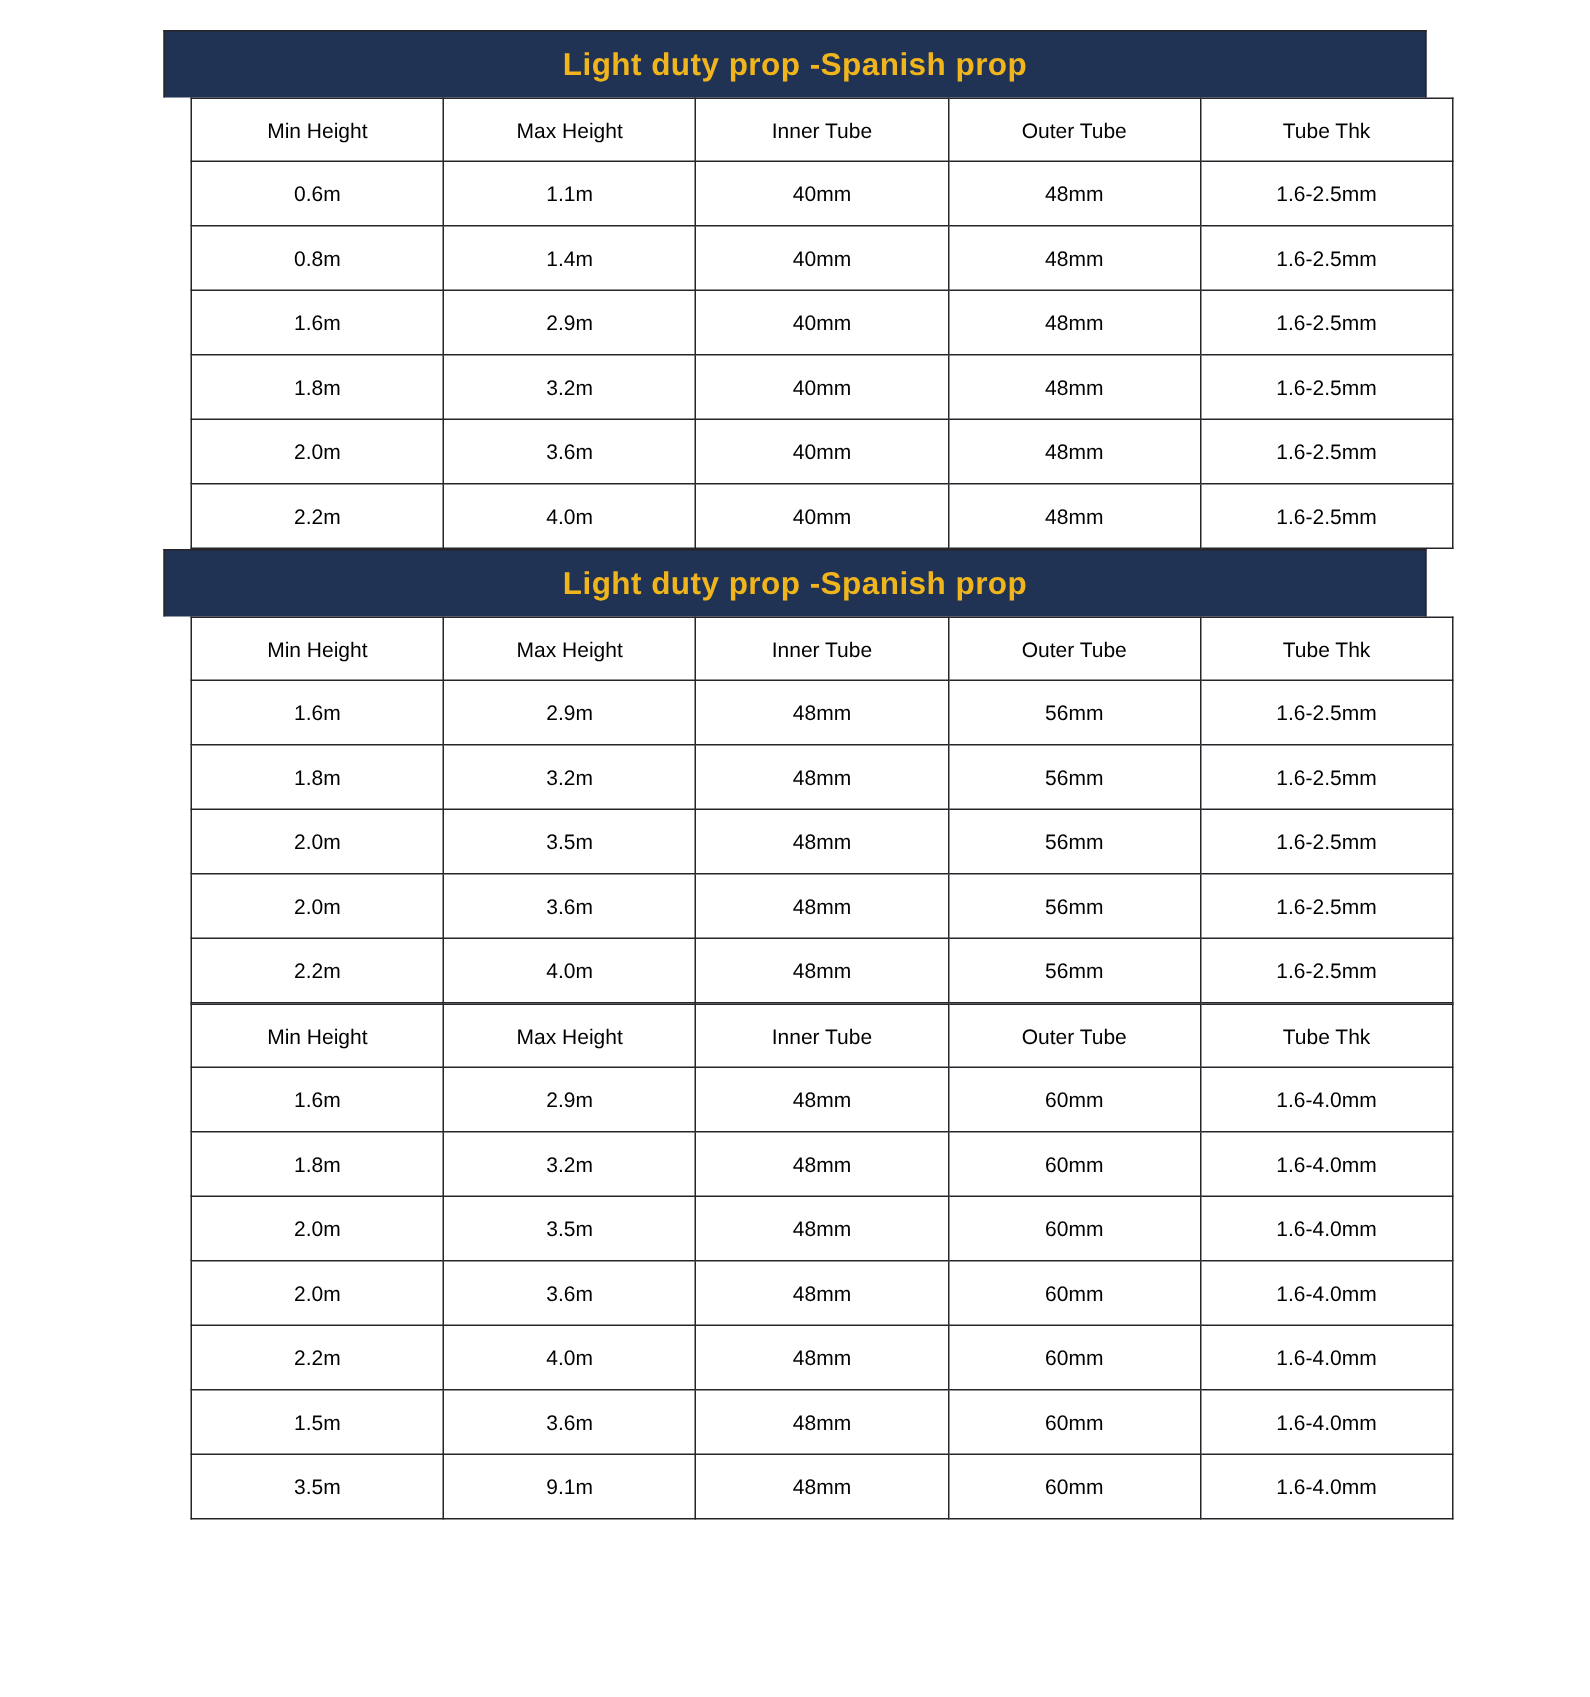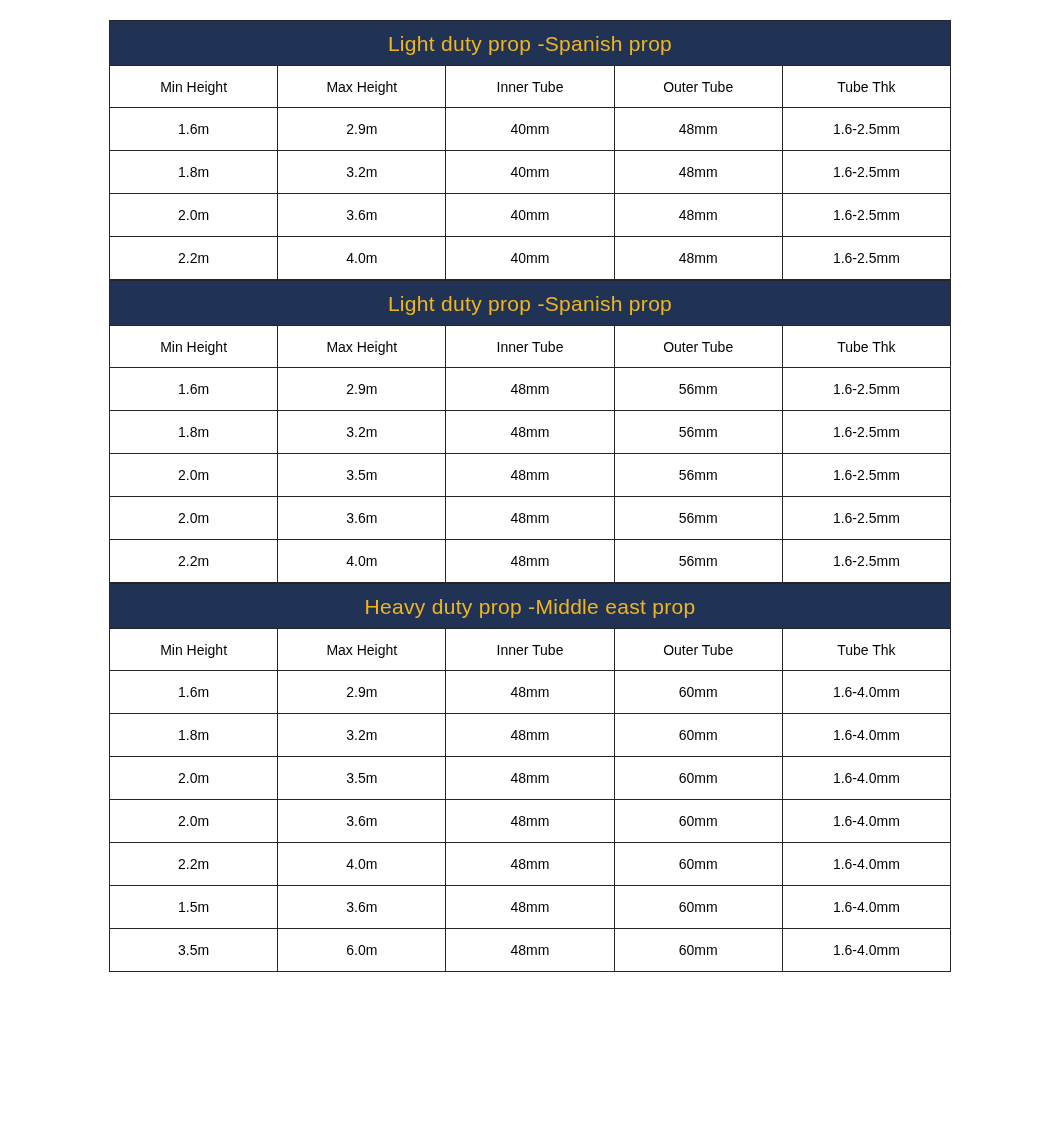--- a/index.html
+++ b/index.html
@@ -27,27 +27,28 @@
     height: 45px;
     line-height: 45px;
     text-align: center;
     border: 1px solid var(--border-color, #26262a);
     border-bottom: none;
     box-sizing: border-box;
   }
   .title-bar span {
     color: var(--header-text, #f0b51d);
     font-size: 21px;
-    font-weight: normal;
+    font-weight: bold;
     letter-spacing: 0.3px;
   }
   table.spec {
     width: 100%;
     border-collapse: collapse;
     table-layout: fixed;
+    margin-left: 18px;
   }
   table.spec th,
   table.spec td {
     border: 1px solid var(--border-color, #26262a);
     text-align: center;
     vertical-align: middle;
     height: 42px;
     font-size: 14px;
     color: var(--cell-text, #000000);
     font-weight: 400;
@@ -72,20 +73,34 @@
             <tr>
               <th>Min Height</th>
               <th>Max Height</th>
               <th>Inner Tube</th>
               <th>Outer Tube</th>
               <th>Tube Thk</th>
             </tr>
           </thead>
         <tbody>
             <tr>
+              <td>0.6m</td>
+              <td>1.1m</td>
+              <td>40mm</td>
+              <td>48mm</td>
+              <td>1.6-2.5mm</td>
+            </tr>
+            <tr>
+              <td>0.8m</td>
+              <td>1.4m</td>
+              <td>40mm</td>
+              <td>48mm</td>
+              <td>1.6-2.5mm</td>
+            </tr>
+            <tr>
               <td>1.6m</td>
               <td>2.9m</td>
               <td>40mm</td>
               <td>48mm</td>
               <td>1.6-2.5mm</td>
             </tr>
             <tr>
               <td>1.8m</td>
               <td>3.2m</td>
               <td>40mm</td>
@@ -158,23 +173,20 @@
               <td>4.0m</td>
               <td>48mm</td>
               <td>56mm</td>
               <td>1.6-2.5mm</td>
             </tr>
           </tbody>
       </table>
     </section>
 
     <section class="prop-section">
-      <div class="title-bar">
-        <span>Heavy duty prop -Middle east prop</span>
-      </div>
       <table class="spec">
         <thead>
             <tr>
               <th>Min Height</th>
               <th>Max Height</th>
               <th>Inner Tube</th>
               <th>Outer Tube</th>
               <th>Tube Thk</th>
             </tr>
           </thead>
@@ -216,21 +228,21 @@
             </tr>
             <tr>
               <td>1.5m</td>
               <td>3.6m</td>
               <td>48mm</td>
               <td>60mm</td>
               <td>1.6-4.0mm</td>
             </tr>
             <tr>
               <td>3.5m</td>
-              <td>6.0m</td>
+              <td>9.1m</td>
               <td>48mm</td>
               <td>60mm</td>
               <td>1.6-4.0mm</td>
             </tr>
           </tbody>
       </table>
     </section>
 
   </div>
 </div>

